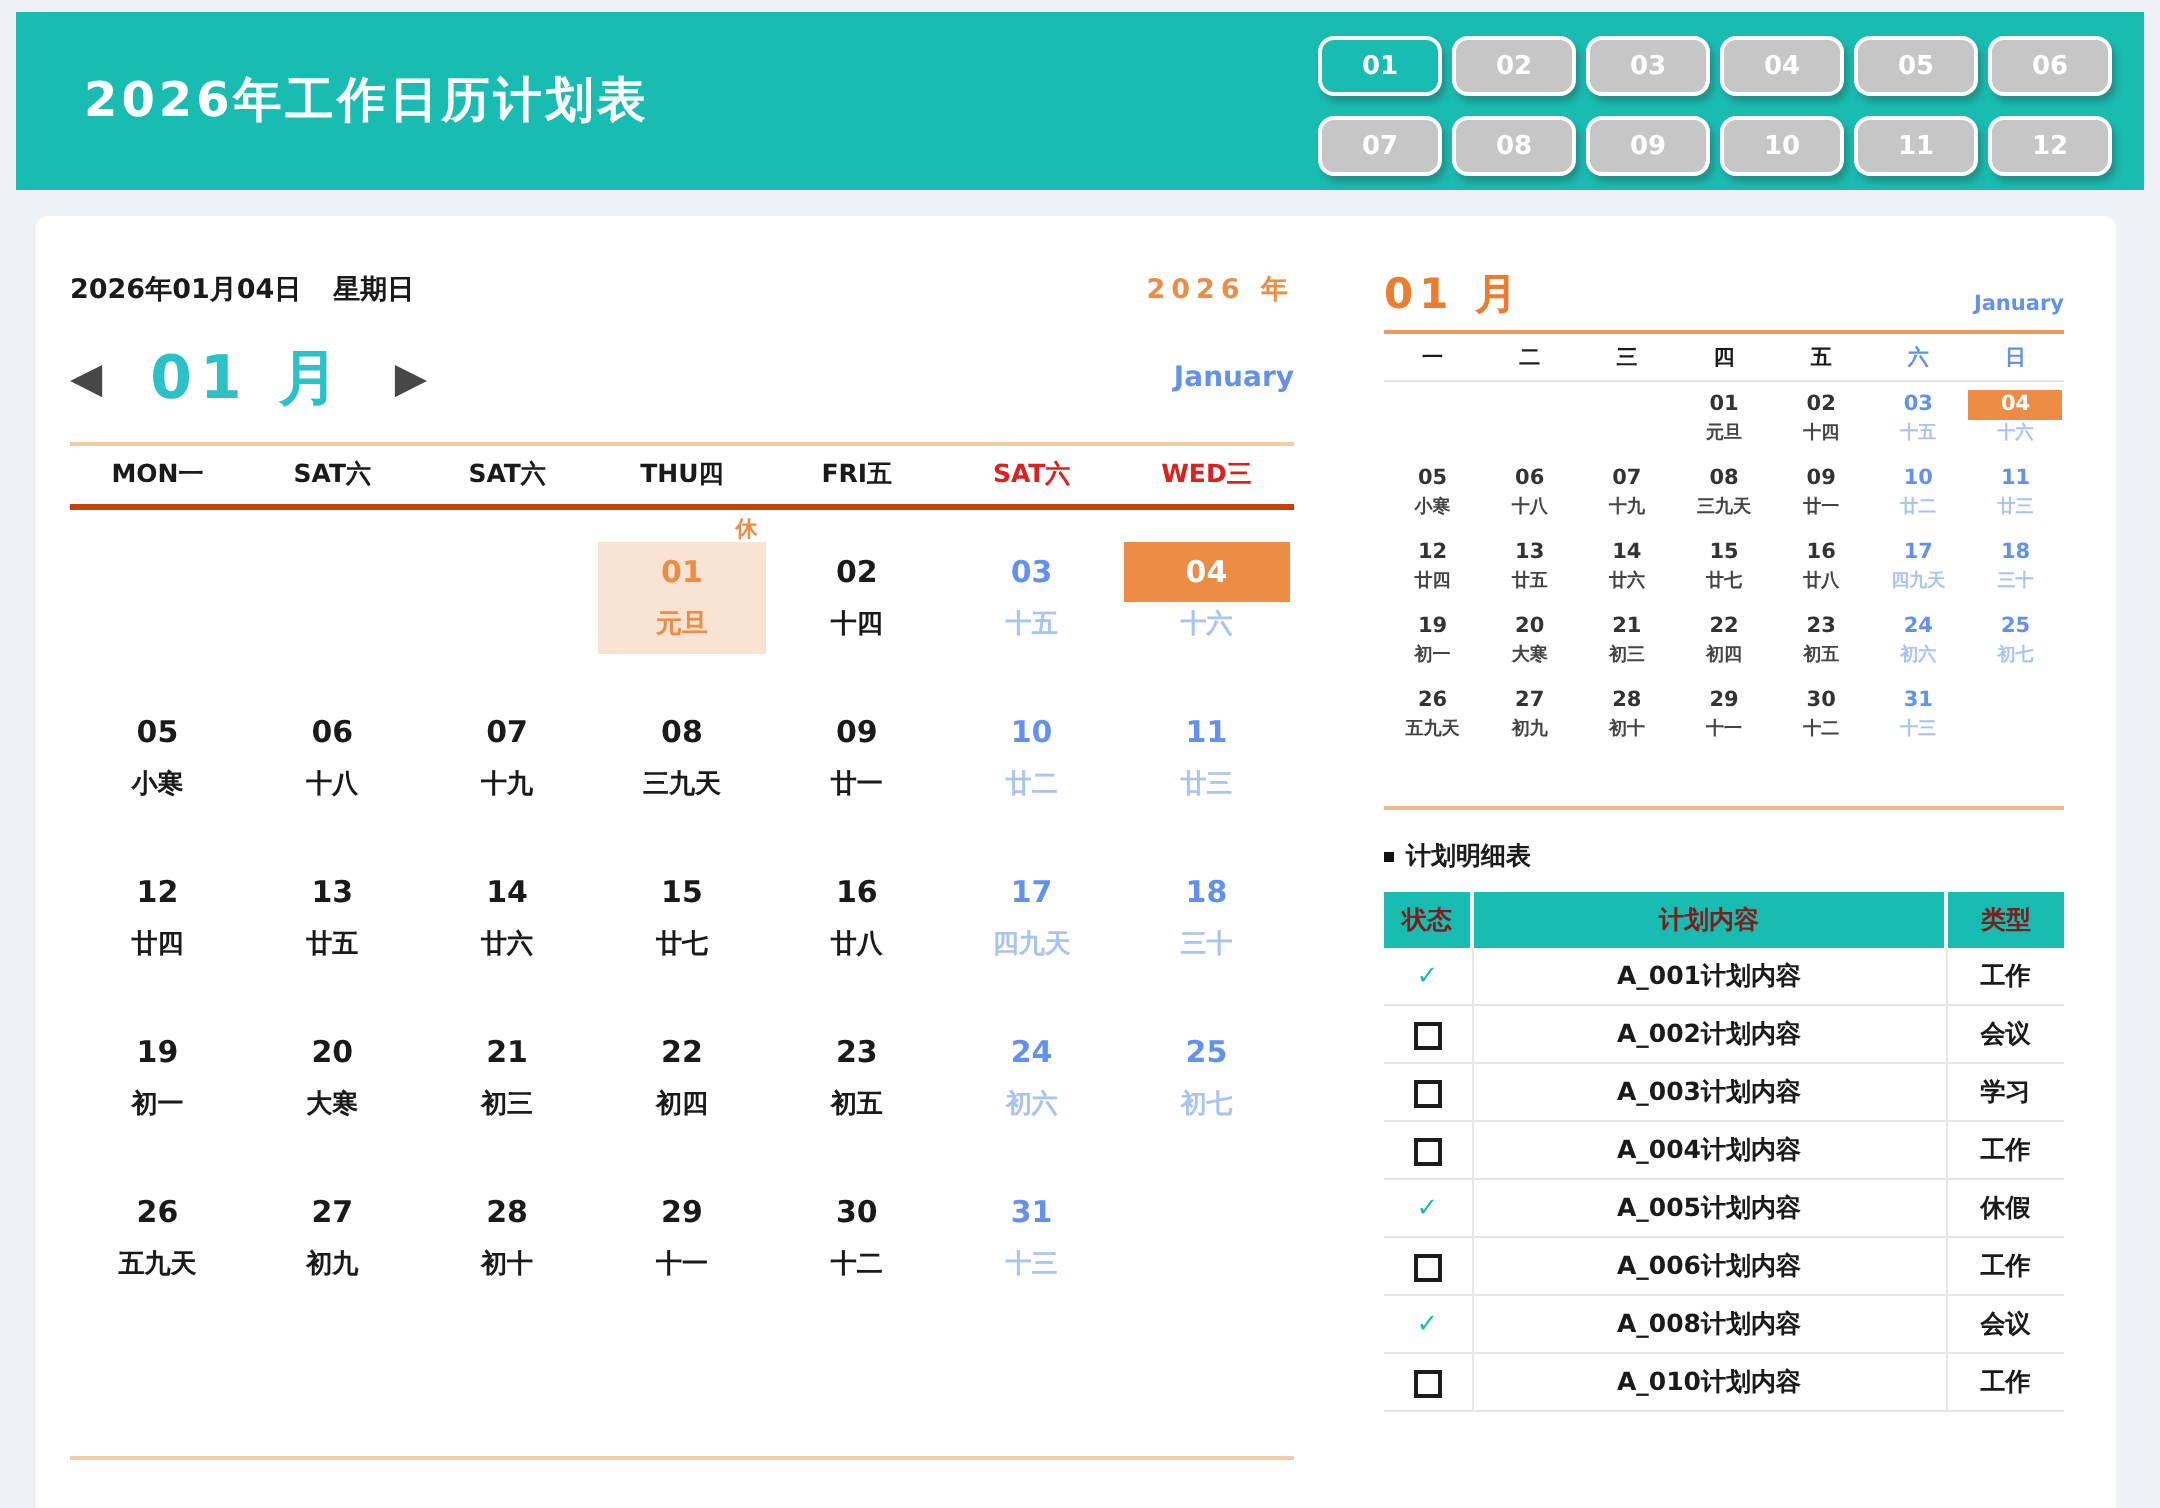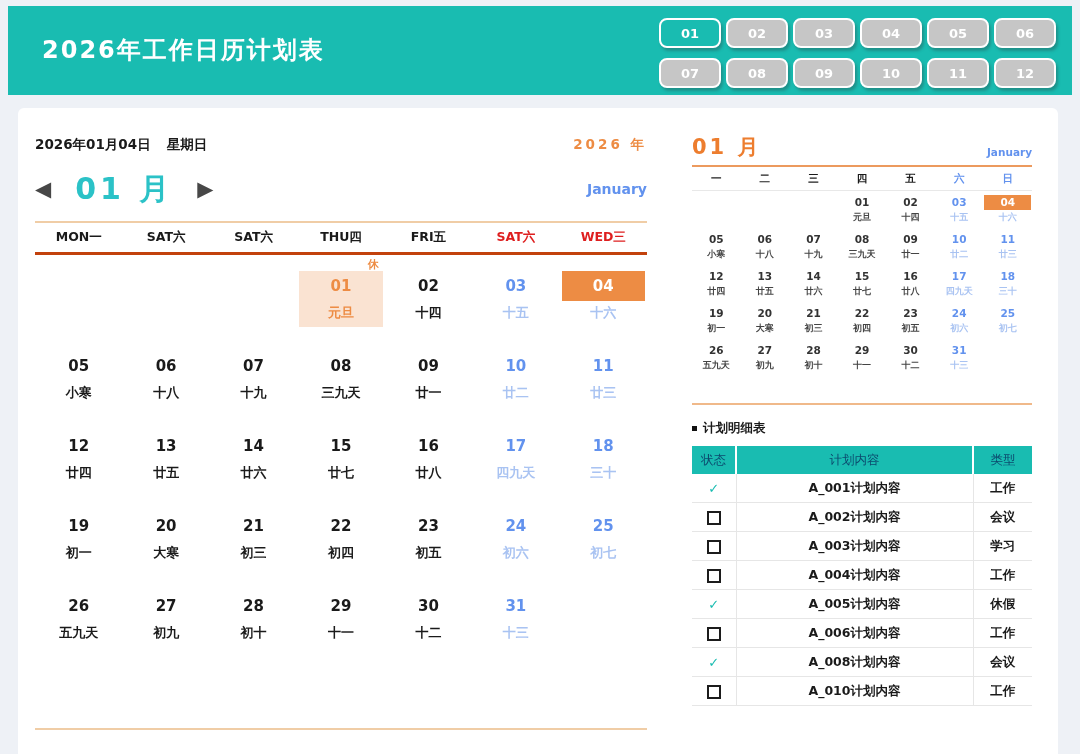--- a/index.html
+++ b/index.html
@@ -88,21 +88,21 @@
   .m-cell.today .num{background:var(--orange);color:#fff;margin:0 1px;}
   .m-cell.today .lunar{color:var(--light-blue);}
   .orange-divider{border-top:2px solid #f0b98a;margin-top:27px;}
   .section-title{margin-top:15px;font-size:12.5px;display:flex;align-items:center;}
   .sq-bullet{width:5px;height:5px;background:#111;display:inline-block;margin-right:6px;}
   .plan-table{margin-top:9px;width:340px;border-collapse:collapse;table-layout:fixed;}
   .plan-table col.c-status{width:44px;}
   .plan-table col.c-content{width:237px;}
   .plan-table col.c-type{width:59px;}
   .plan-table th{
-    background:var(--teal);color:#0c4a6e;font-size:12.5px;height:26px;font-weight:normal;
+    background:var(--teal);color:#7f1d1d;font-size:12.5px;height:26px;font-weight:bold;
   }
   .plan-table th + th{border-left:2px solid #fff;}
   .plan-table td{
     height:26px;text-align:center;font-size:12.5px;border-bottom:1px solid var(--line);
   }
   .plan-table td + td{border-left:1px solid var(--line);}
   .checkbox{
     display:inline-block;width:10px;height:10px;border:2px solid #1c1c1c;vertical-align:middle;
     cursor:pointer;
   }

